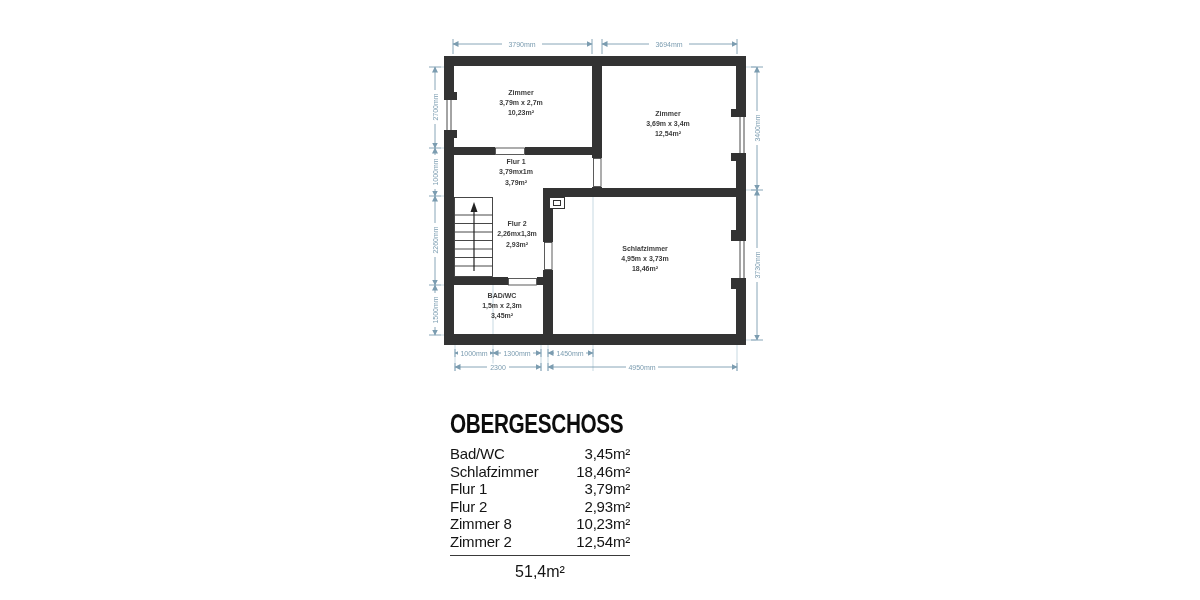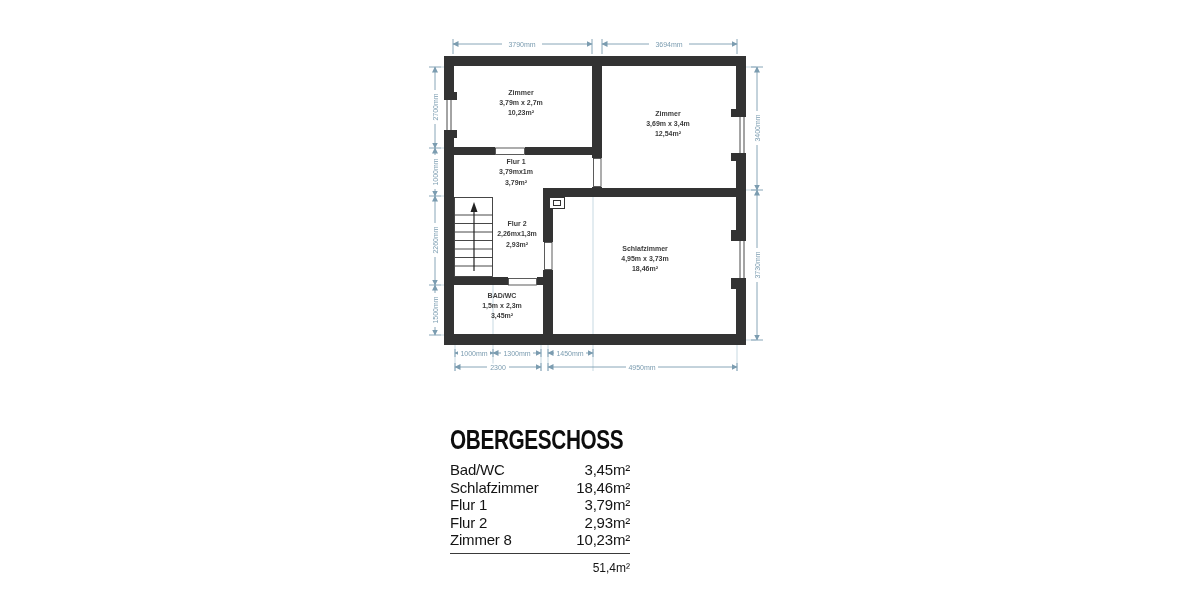--- a/index.html
+++ b/index.html
@@ -1,27 +1,27 @@
 <!DOCTYPE html>
 <html><head>
 <meta charset="utf-8">
 <style>
   html,body{margin:0;padding:0;background:#ffffff;}
   body{width:1200px;height:600px;position:relative;overflow:hidden;
        font-family:"Liberation Sans",sans-serif;}
   .plan-svg{position:absolute;left:0;top:0;width:1200px;height:600px;}
 
-  .legend{position:absolute;left:450px;top:409px;width:180px;color:#111;margin-top:16px;}
+  .legend{position:absolute;left:450px;top:409px;width:180px;color:#111;}
   .legend-title{font-size:27px;font-weight:bold;letter-spacing:-0.5px;
       margin:0 0 5px 0;color:#0d0d0d;transform:scaleX(0.77);
       transform-origin:left center;white-space:nowrap;}
   .legend-row{display:flex;justify-content:space-between;
       font-size:15px;line-height:17.6px;letter-spacing:-0.2px;color:#141414;}
   .legend-divider{margin-top:4px;border-top:1.5px solid #3a3a3a;height:0;}
-  .legend-total{margin-top:7px;text-align:right;font-size:12px;color:#141414;}
+  .legend-total{margin-top:7px;text-align:center;font-size:16px;color:#141414;}
 
   .room-label{font-size:7px;font-weight:bold;fill:#3c3c3c;text-anchor:middle;
       font-family:"Liberation Sans",sans-serif;}
   .dim-text{font-size:7px;fill:#7b9cb0;text-anchor:middle;
       font-family:"Liberation Sans",sans-serif;}
   .dim-line{stroke:#7b9cb0;stroke-width:0.9;fill:none;}
   .ext-line{stroke:#b9cfda;stroke-width:0.8;fill:none;}
   .wall{fill:#333333;}
   .glz{stroke:#333333;stroke-width:0.9;}
   .leaf{fill:#ffffff;stroke:#333333;stroke-width:0.8;}
@@ -260,15 +260,19 @@
     <span>3,79m²</span>
   </div>
   <div class="legend-row">
     <span>Flur 2</span>
     <span>2,93m²</span>
   </div>
   <div class="legend-row">
     <span>Zimmer 8</span>
     <span>10,23m²</span>
   </div>
+  <div class="legend-row">
+    <span>Zimmer 2</span>
+    <span>12,54m²</span>
+  </div>
   <div class="legend-divider"></div>
   <div class="legend-total">51,4m²</div>
 </div>
 
 </body></html>

